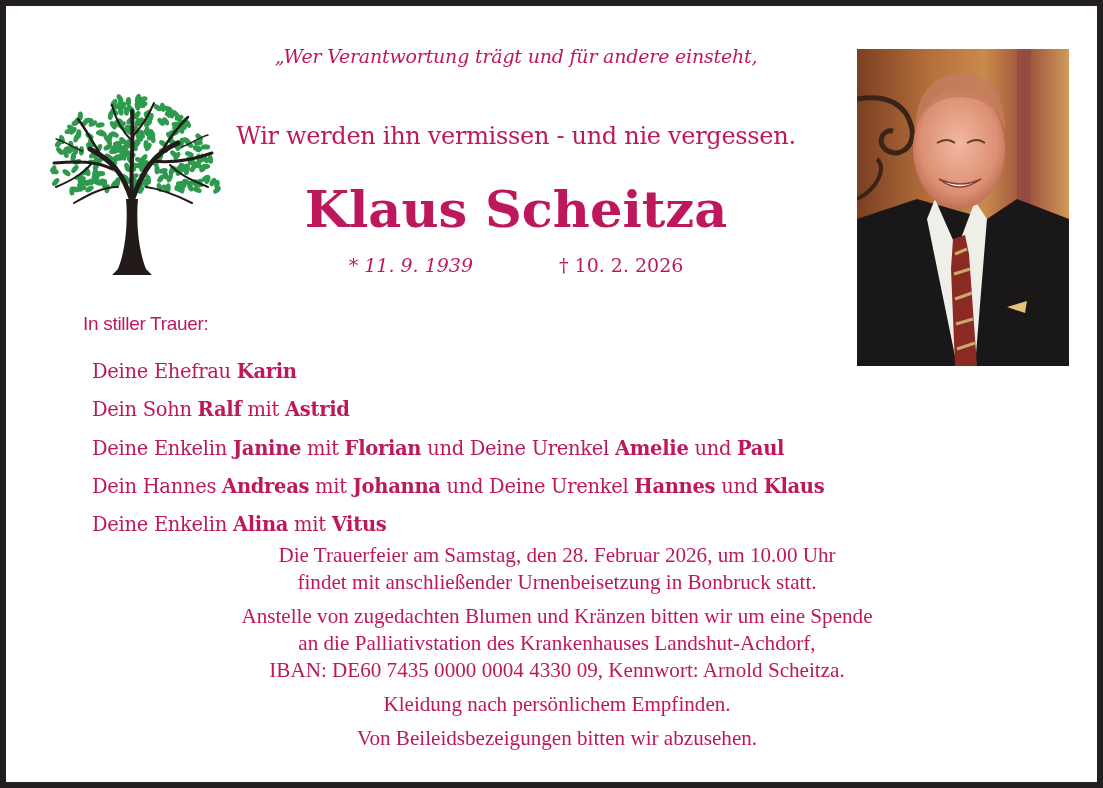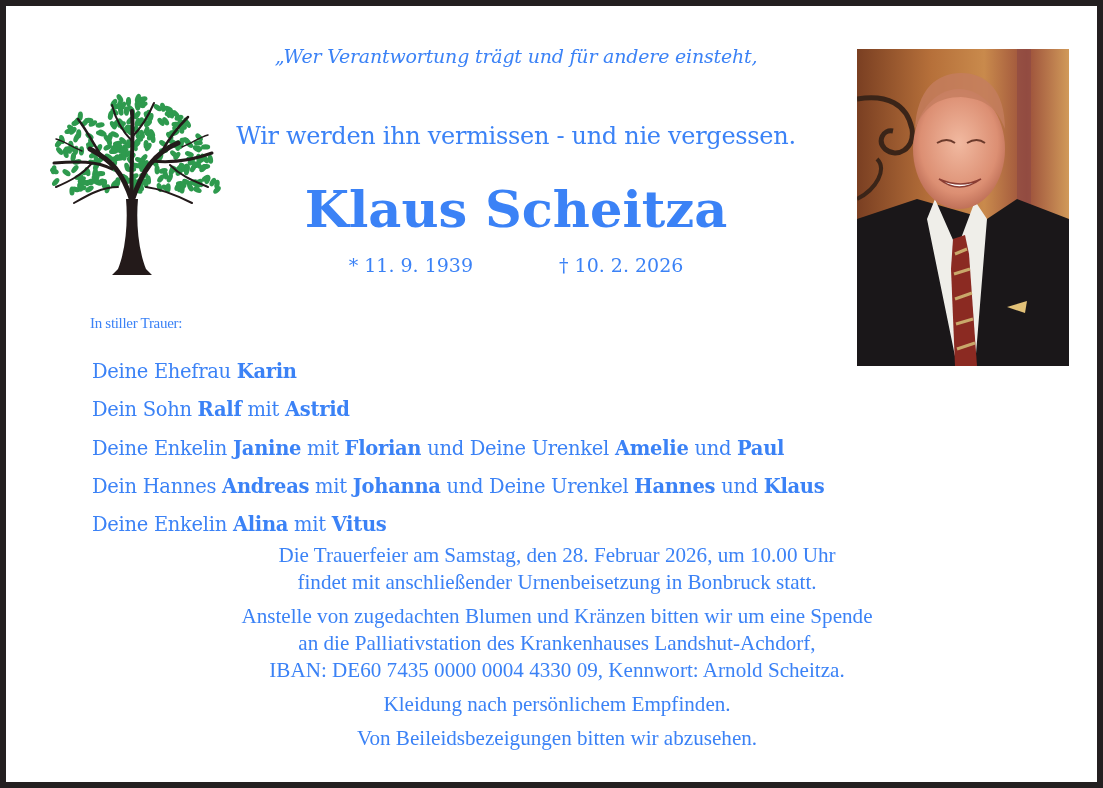--- a/index.html
+++ b/index.html
@@ -6,21 +6,21 @@
     body { width: 1103px; height: 788px; overflow: hidden; }
     .frame {
       position: absolute; left: 0; top: 0;
       width: 1103px; height: 788px;
       box-sizing: border-box;
       border-left: 6px solid #231f20;
       border-top: 6px solid #231f20;
       border-right: 6px solid #231f20;
       border-bottom: 6px solid #231f20;
       background: #ffffff;
-      color: #3b82f6;
+      color: #be185d;
       font-family: "DejaVu Serif", "Liberation Serif", serif;
     }
     .abs { position: absolute; }
     .center { text-align: center; }
     .quote {
       left: 190px; top: 37px; width: 640px;
       font-style: italic; font-size: 19px; line-height: 27px;
       font-family: "DejaVu Serif", serif;
       letter-spacing: -0.2px;
     }
@@ -35,30 +35,30 @@
       font-size: 51px; line-height: 62px; font-weight: bold;
       font-family: "DejaVu Serif", serif;
       letter-spacing: 0px;
     }
     .dates {
       left: 190px; top: 246px; width: 640px;
       font-size: 19px; line-height: 26px;
       font-family: "DejaVu Serif", serif;
     }
     .dates span { display: inline-block; }
-    .dates .birth { margin-right: 86px; }
+    .dates .birth { margin-right: 86px; font-style: italic; }
     .tree { left: 36px; top: 85px; width: 180px; height: 190px; }
     .photo {
       left: 851px; top: 43px; width: 212px; height: 317px;
       overflow: hidden; background: #2a2324;
     }
     .mourn-intro {
-      left: 84px; top: 305px;
-      font-size: 15px; line-height: 25px;
-      font-family: Liberation Serif, serif;
+      left: 77px; top: 305px;
+      font-size: 19px; line-height: 25px;
+      font-family: Liberation Sans, sans-serif;
       letter-spacing: -0.3px;
     }
     .family {
       left: 86px; top: 340px; width: 900px;
       font-size: 19.5px; line-height: 25.3px;
       font-family: "DejaVu Serif", serif;
       letter-spacing: -0.3px;
     }
     .family .line { white-space: nowrap; margin-top: 13px; }
     .family b { font-weight: bold; }

